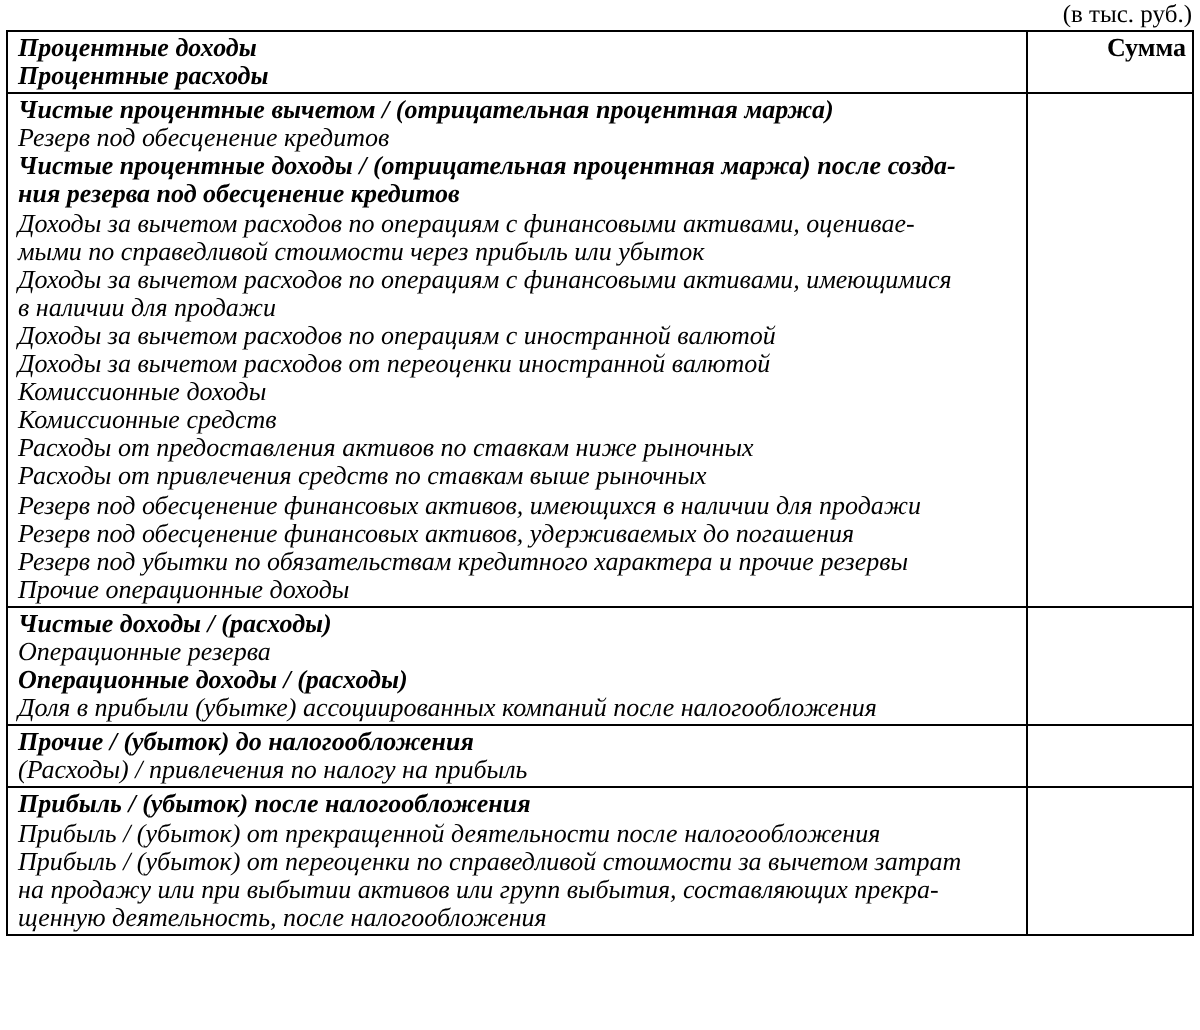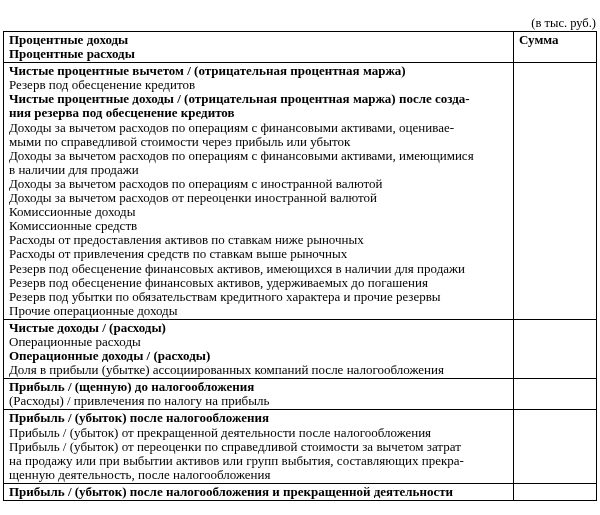--- a/index.html
+++ b/index.html
@@ -10,21 +10,21 @@
     background: #ffffff;
     color: #000000;
     font-family: "Liberation Serif", "DejaVu Serif", serif;
     overflow: hidden;
   }
   .sheet { width: 600px; }
   .units-note {
     font-size: 12.5px;
     line-height: 13px;
     text-align: right;
-    padding: 17px 4px 1px 0;
+    padding: 1px 4px 1px 0;
   }
   table.fin {
     border-collapse: collapse;
     margin-left: 3px;
     width: 594px;
     table-layout: fixed;
   }
   table.fin td {
     border: 1.5px solid #000000;
     vertical-align: top;
@@ -32,27 +32,28 @@
   }
   td.amount-cell {
     width: 74px;
     padding: 1px 2px;
     text-align: center;
   }
   .row-line {
     font-size: 13px;
     line-height: 14.1px;
     white-space: pre-line;
+    font-style: italic;
   }
   .b { font-weight: 700; }
   .amount-head {
     font-weight: 700;
     font-size: 13px;
     line-height: 14.1px;
-    text-align: left;
+    text-align: right;
   }
 </style>
 </head>
 <body>
 
 <div class="sheet">
 
   <div class="units-note">(в тыс. руб.)</div>
 
   <table class="fin">
@@ -88,50 +89,44 @@
           <div class="row-line">Резерв под обесценение финансовых активов, удерживаемых до погашения</div>
           <div class="row-line">Резерв под убытки по обязательствам кредитного характера и прочие резервы</div>
           <div class="row-line">Прочие операционные доходы</div>
         </td>
         <td class="amount-cell"></td>
       </tr>
 
       <tr>
         <td>
           <div class="row-line b">Чистые доходы / (расходы)</div>
-          <div class="row-line">Операционные расходы</div>
+          <div class="row-line">Операционные резерва</div>
           <div class="row-line b">Операционные доходы / (расходы)</div>
           <div class="row-line">Доля в прибыли (убытке) ассоциированных компаний после налогообложения</div>
         </td>
         <td class="amount-cell"></td>
       </tr>
 
       <tr>
         <td>
-          <div class="row-line b">Прибыль / (щенную) до налогообложения</div>
+          <div class="row-line b">Прочие / (убыток) до налогообложения</div>
           <div class="row-line">(Расходы) / привлечения по налогу на прибыль</div>
         </td>
         <td class="amount-cell"></td>
       </tr>
 
       <tr>
         <td>
           <div class="row-line b">Прибыль / (убыток) после налогообложения</div>
           <div class="row-line">Прибыль / (убыток) от прекращенной деятельности после налогообложения</div>
           <div class="row-line">Прибыль / (убыток) от переоценки по справедливой стоимости за вычетом затрат
 на продажу или при выбытии активов или групп выбытия, составляющих прекра-
 щенную деятельность, после налогообложения</div>
         </td>
         <td class="amount-cell"></td>
       </tr>
 
-      <tr>
-        <td>
-          <div class="row-line b">Прибыль / (убыток) после налогообложения и прекращенной деятельности</div>
-        </td>
-        <td class="amount-cell"></td>
-      </tr>
 
 
     </tbody>
   </table>
 
 </div>
 
 </body></html>

